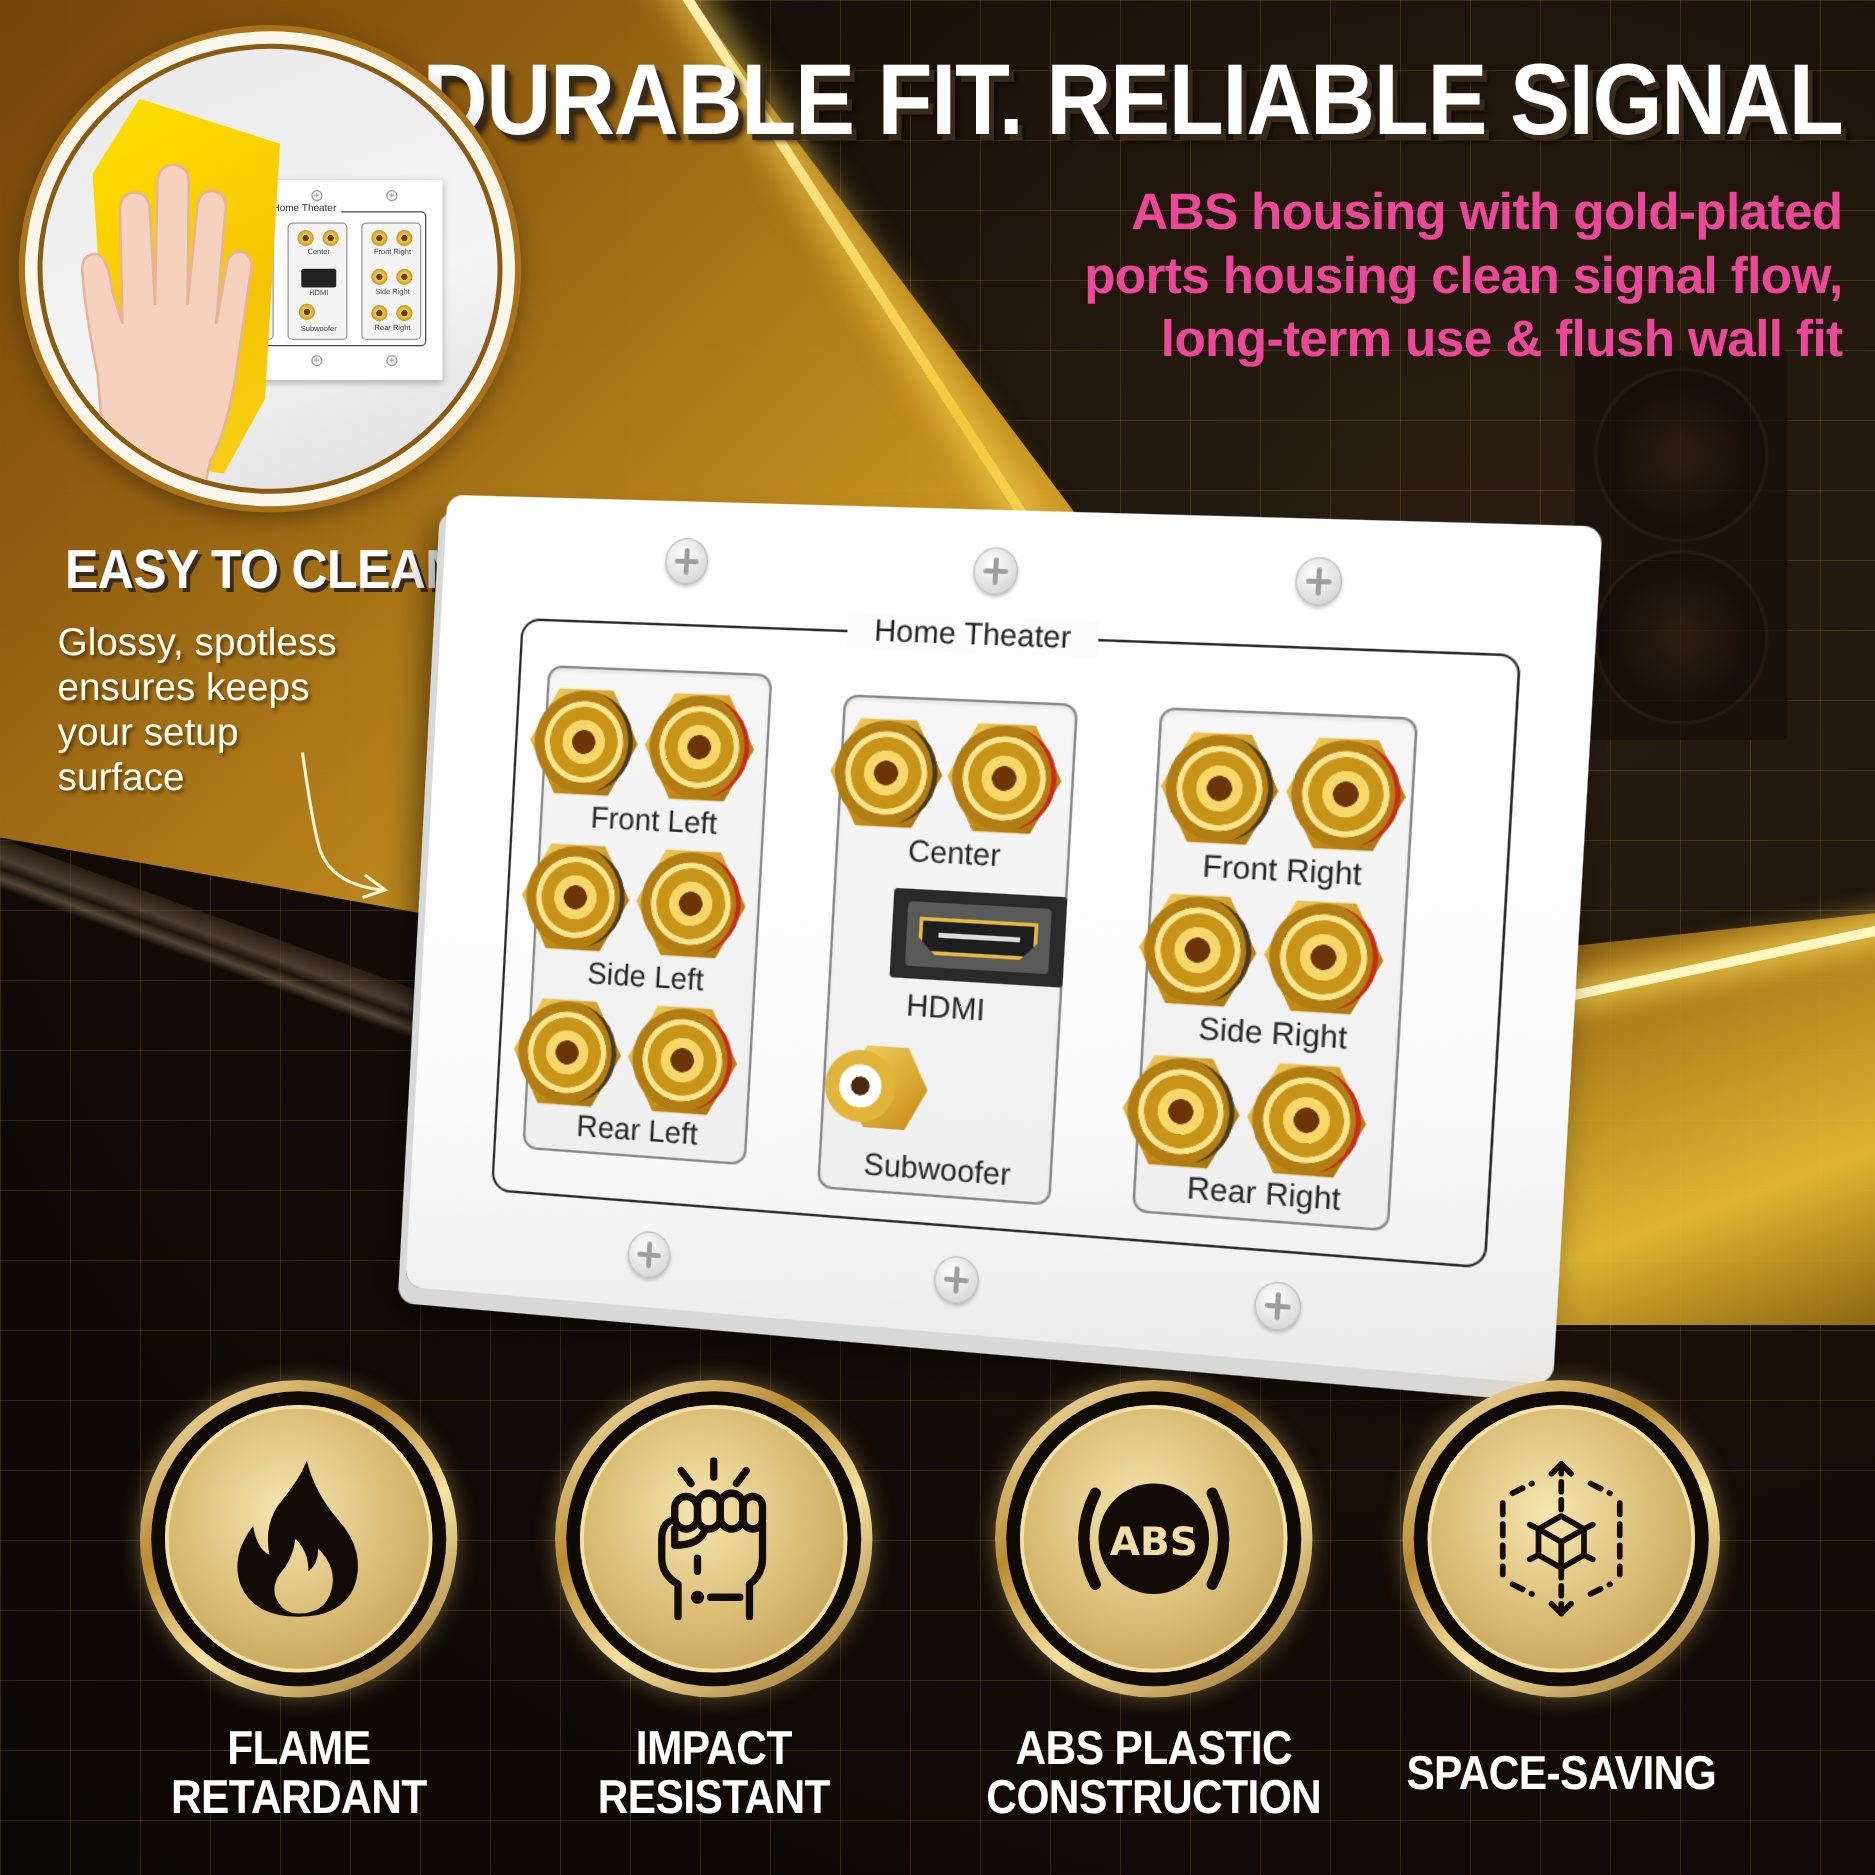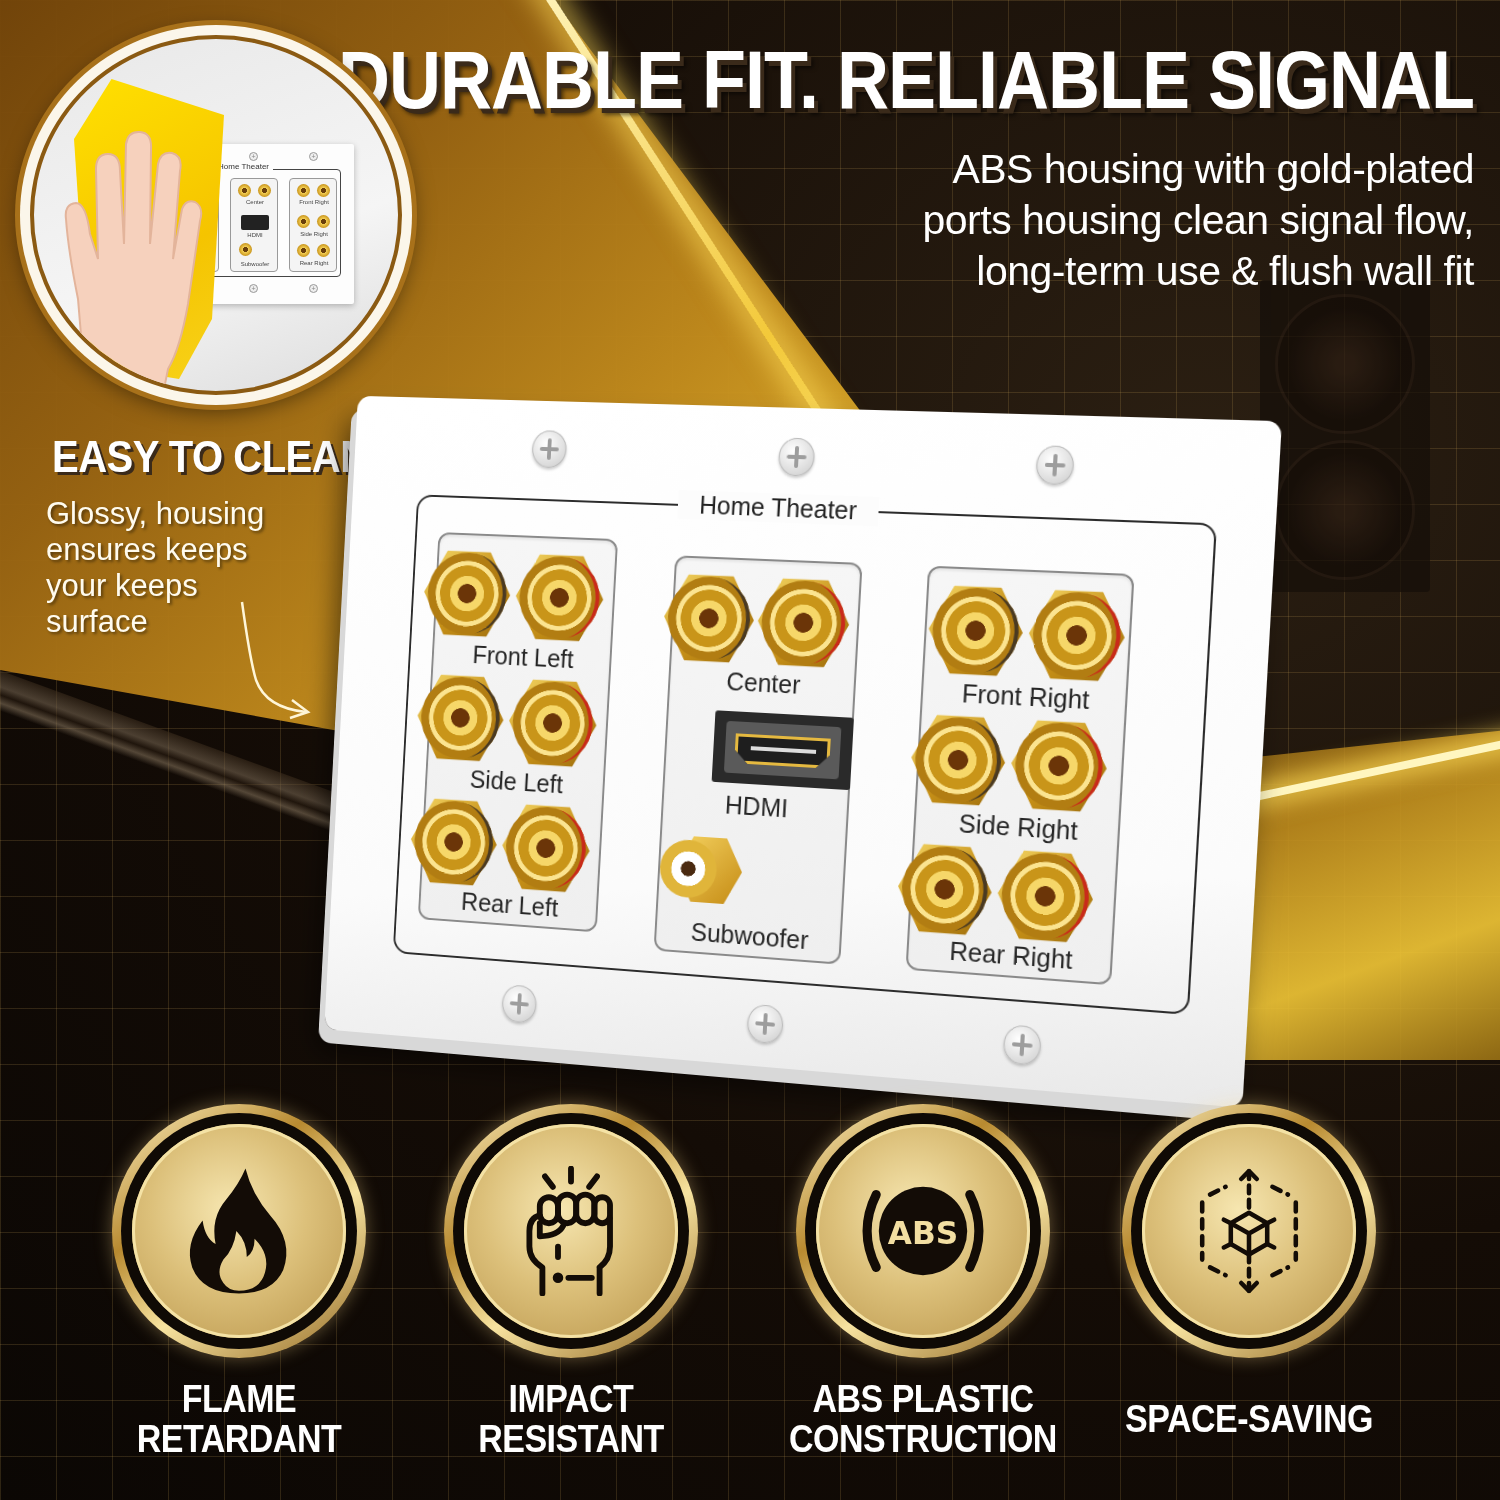--- a/index.html
+++ b/index.html
@@ -33,21 +33,21 @@
   .dark-stripe { position: absolute; left: -60px; top: 650px; width: 1200px; height: 38px;
     background: linear-gradient(#3c2d1d, #7b6a55 40%, #2b1e12 60%, #8a7860 80%, transparent);
     transform: rotate(20deg); transform-origin: left; opacity: 0.55; }
 
   
   .headline { position: absolute; right: 26px; top: 40px; font-family: "Liberation Sans", sans-serif;
     font-weight: 700; font-size: 72px; letter-spacing: -1px; color: #ffffff; line-height: 1;
     transform: scaleY(1.12); transform-origin: top right;
     text-shadow: 4px 4px 0 #3a2a1a, 6px 6px 4px rgba(0,0,0,0.55); white-space: nowrap; }
   .subtitle { position: absolute; right: 26px; top: 144px; width: 720px; text-align: right;
-    color: #ffffff; font-size: 41px; line-height: 51px; font-weight: 400; letter-spacing: -0.5px; }
+    color: #ec4899; font-size: 41px; line-height: 51px; font-weight: 700; letter-spacing: -0.5px; }
 
   
   .inset-circle { position: absolute; left: 20px; top: 25px; width: 392px; height: 380px; border-radius: 50%;
     background: #fbf6ea; padding: 10px; box-shadow: 0 0 0 5px #a8711a, 0 6px 22px rgba(0,0,0,0.5); }
   .inset-inner { position: relative; width: 100%; height: 100%; border-radius: 50%; overflow: hidden;
     background: linear-gradient(160deg, #e8e8e8, #f5f5f5 60%, #dcdcdc);
     border: 4px solid #8b5a12; }
   .mini-plate { position: absolute; left: 120px; top: 105px; width: 200px; height: 160px;
     background: #fdfdfd; box-shadow: 0 2px 6px rgba(0,0,0,0.25); border-radius: 2px; }
   .mini-frame { position: absolute; left: 12px; top: 25px; width: 175px; height: 108px;
@@ -184,23 +184,23 @@
     </div>
     <div class="cloth"></div>
     <svg class="hand" viewBox="0 0 150 320">
       <path d="M30 320 L20 200 Q10 150 8 120 Q6 105 18 104 Q28 104 32 135 L40 160 L38 70 Q38 55 50 55 Q62 55 62 72 L66 145 L68 45 Q70 32 82 33 Q94 34 93 50 L92 145 L100 65 Q103 52 114 54 Q125 57 122 72 L115 160 L124 110 Q128 100 137 103 Q146 108 142 122 L130 205 Q122 250 110 270 L100 320 Z" fill="#f6d1bd" stroke="#e3b49b" stroke-width="2"></path>
     </svg>
   </div>
 </div>
 
 <div class="feat-title">EASY TO CLEAN</div>
 <div class="feat-desc">
-  <div>Glossy, housing</div>
+  <div>Glossy, spotless</div>
   <div>ensures keeps</div>
-  <div>your keeps</div>
+  <div>your setup</div>
   <div>surface</div>
 </div>
 <svg class="curve-arrow" viewBox="0 0 90 130">
   <path d="M6 2 Q14 60 20 80 Q30 108 70 112" stroke="#fff6d8" stroke-width="2.5" fill="none"></path>
   <path d="M56 100 L72 112 L54 118" stroke="#fff6d8" stroke-width="2.5" fill="none"></path>
 </svg>
 
 <div class="plate-wrap">
   <div class="plate"></div>
 

